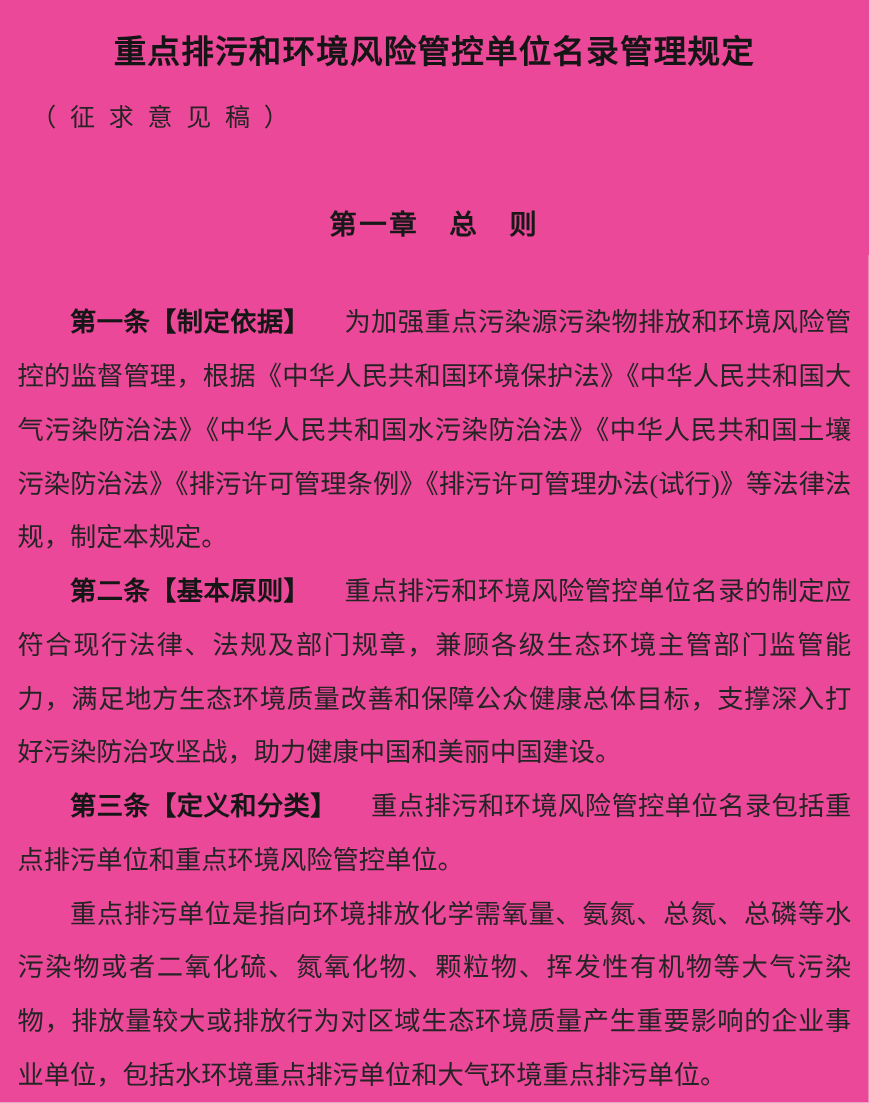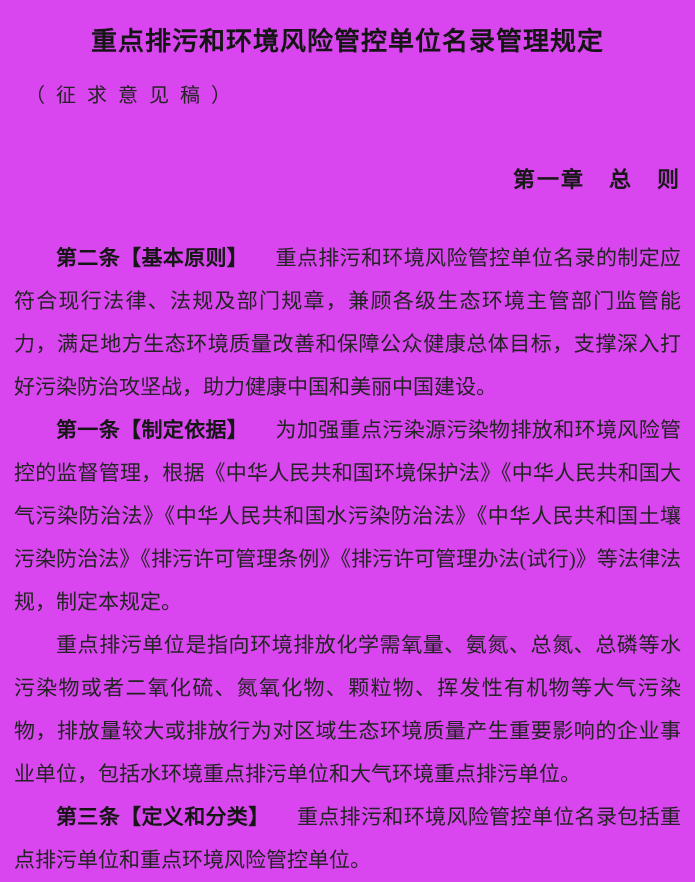--- a/index.html
+++ b/index.html
@@ -5,21 +5,21 @@
   html, body {
     margin: 0;
     padding: 0;
     background: #e9e9e9;
   }
   .page {
     position: relative;
     width: 695px;
     height: 882px;
     margin: 0 auto;
-    background: #d946ef;
+    background: #ec4899;
     color: #1f1f1f;
     font-family: "Liberation Serif", "DejaVu Serif", serif;
     box-sizing: border-box;
     padding: 26px 14px 0 14px;
     overflow: hidden;
   }
   .doc-title {
     margin: 0;
     text-align: center;
     font-size: 26px;
@@ -33,21 +33,21 @@
     font-size: 20px;
     line-height: 1.2;
     font-weight: 400;
     letter-spacing: 0.55em;
     padding-left: 0.55em; 
     color: #242424;
     font-style: normal;
   }
   .chapter-heading {
     margin: 60px 0 0 0;
-    text-align: right;
+    text-align: center;
     font-size: 22px;
     line-height: 1.2;
     font-weight: 700;
     letter-spacing: 2px;
     color: #181818;
   }
   .body-text {
     margin-top: 44px;
   }
   .body-text p {
@@ -74,29 +74,29 @@
 
   <h1 class="doc-title">重点排污和环境风险管控单位名录管理规定</h1>
 
   <div class="doc-subtitle">（征求意见稿）</div>
 
   <h2 class="chapter-heading">第一章　总　则</h2>
 
   <div class="body-text">
 
     <p>
+      <span class="para-lead">第一条【制定依据】</span><span>为加强重点污染源污染物排放和环境风险管控的监督管理，根据《中华人民共和国环境保护法》《中华人民共和国大气污染防治法》《中华人民共和国水污染防治法》《中华人民共和国土壤污染防治法》《排污许可管理条例》《排污许可管理办法(试行)》等法律法规，制定本规定。</span>
+    </p>
+
+    <p>
       <span class="para-lead">第二条【基本原则】</span><span>重点排污和环境风险管控单位名录的制定应符合现行法律、法规及部门规章，兼顾各级生态环境主管部门监管能力，满足地方生态环境质量改善和保障公众健康总体目标，支撑深入打好污染防治攻坚战，助力健康中国和美丽中国建设。</span>
     </p>
 
     <p>
-      <span class="para-lead">第一条【制定依据】</span><span>为加强重点污染源污染物排放和环境风险管控的监督管理，根据《中华人民共和国环境保护法》《中华人民共和国大气污染防治法》《中华人民共和国水污染防治法》《中华人民共和国土壤污染防治法》《排污许可管理条例》《排污许可管理办法(试行)》等法律法规，制定本规定。</span>
+      <span class="para-lead">第三条【定义和分类】</span><span>重点排污和环境风险管控单位名录包括重点排污单位和重点环境风险管控单位。</span>
     </p>
 
     <p>
       <span class="para-lead"></span><span>重点排污单位是指向环境排放化学需氧量、氨氮、总氮、总磷等水污染物或者二氧化硫、氮氧化物、颗粒物、挥发性有机物等大气污染物，排放量较大或排放行为对区域生态环境质量产生重要影响的企业事业单位，包括水环境重点排污单位和大气环境重点排污单位。</span>
     </p>
 
-    <p>
-      <span class="para-lead">第三条【定义和分类】</span><span>重点排污和环境风险管控单位名录包括重点排污单位和重点环境风险管控单位。</span>
-    </p>
-
   </div>
 </div>
 
 </body></html>

